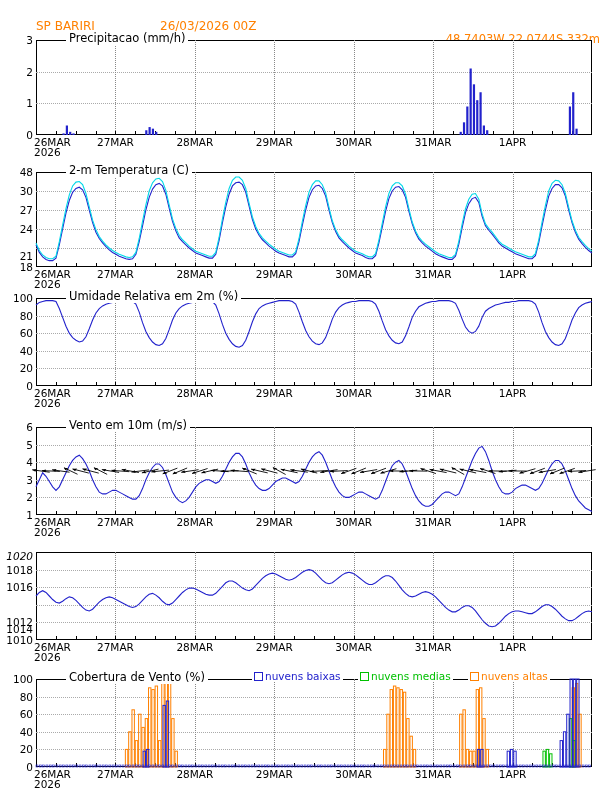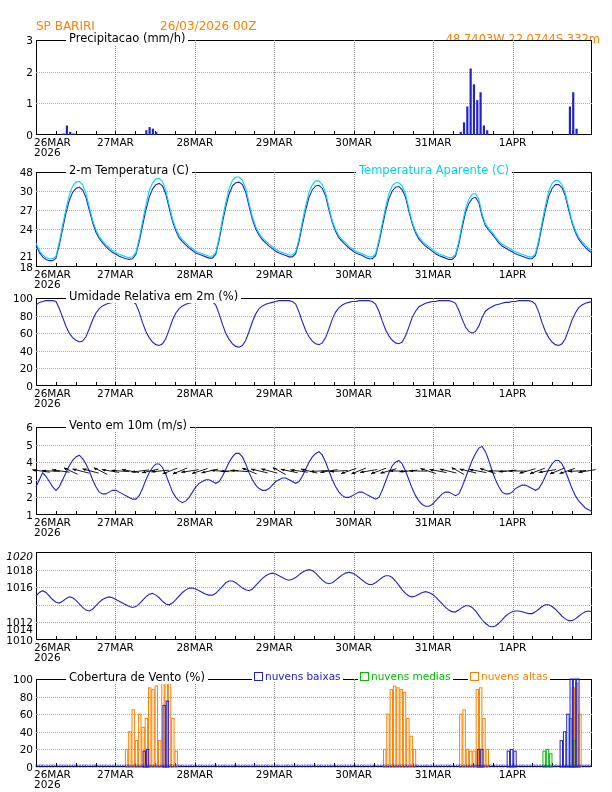--- a/index.html
+++ b/index.html
@@ -140,21 +140,20 @@
         <rect x="450.10" y="90.25" width="2.20" height="4.75" fill="#2222cc"></rect>
         <rect x="532.83" y="66.50" width="2.20" height="28.50" fill="#2222cc"></rect>
         <rect x="536.14" y="52.25" width="2.20" height="42.75" fill="#2222cc"></rect>
         <rect x="539.45" y="88.67" width="2.20" height="6.33" fill="#2222cc"></rect>
       </svg>
     </div>
 
   <div class="panel" id="p1" style="left:36px;top:172px;width:556px;height:95px;">
     <div class="plotbox"></div>
     <div class="panel-title">2-m Temperatura (C)</div>
-    <div class="panel-title2" style="left:320px;">Temperatura Aparente (C)</div>
   <div class="ytick" style="top: 95px;">18</div>
       <div class="ytick" style="top: 84px;">21</div>
       <div class="gridh" style="top: 76px;"></div>
       <div class="ytick" style="top: 57px;">24</div>
       <div class="gridh" style="top: 57px;"></div>
       <div class="ytick" style="top: 38px;">27</div>
       <div class="gridh" style="top: 38px;"></div>
       <div class="ytick" style="top: 19px;">30</div>
       <div class="gridh" style="top: 19px;"></div>
       <div class="ytick" style="top: 0px;">48</div>

